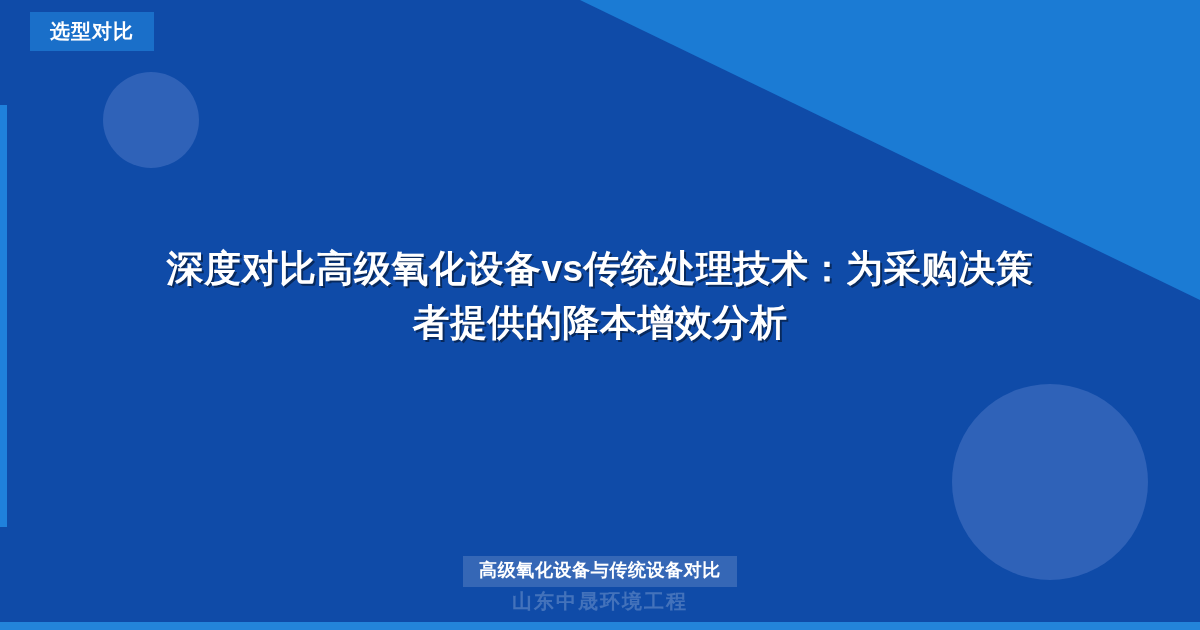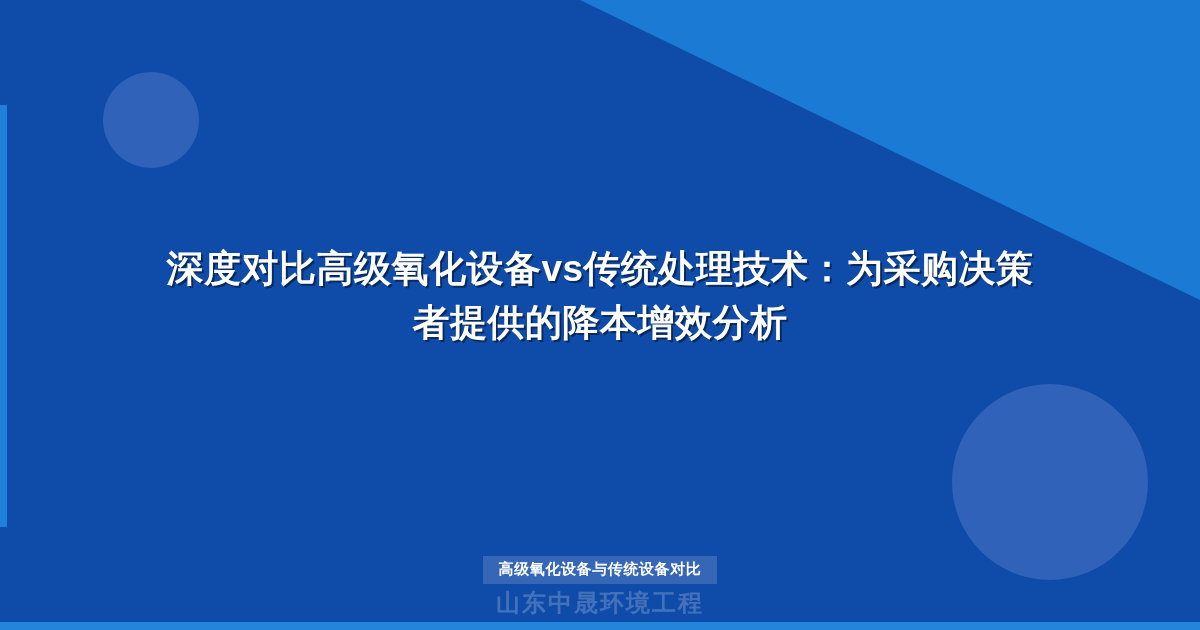--- a/index.html
+++ b/index.html
@@ -108,38 +108,38 @@
     left: 0;
     right: 0;
     top: 556px;
     text-align: center;
   }
   .footer-badge {
     display: inline-block;
     padding: 5px 16px 6px 16px;
     background: rgba(255,255,255,0.16);
     color: #ffffff;
-    font-size: 15px;
+    font-size: 18px;
     font-weight: bold;
     letter-spacing: 0.6px;
     line-height: 1.1;
     white-space: nowrap;
   }
 
   
   .watermark-wrap {
     position: absolute;
     left: 0;
     right: 0;
     top: 590px;
     text-align: center;
   }
   .watermark {
     color: rgba(255,255,255,0.22);
-    font-size: 24px;
+    font-size: 20px;
     font-weight: bold;
     letter-spacing: 2px;
     line-height: 1.1;
     white-space: nowrap;
   }
 </style>
 </head>
 <body>
 
 <div id="canvas">
@@ -147,20 +147,21 @@
   <div class="bg-base"></div>
 
   <div class="bg-diagonal"></div>
 
   <div class="bg-circle circle-top-left"></div>
   <div class="bg-circle circle-bottom-right"></div>
 
   <div class="bg-left-bar"></div>
   <div class="bg-bottom-bar"></div>
 
+  <div class="badge-top">选型对比</div>
 
   <div class="headline-wrap">
     <h1 class="headline">
       <span>深度对比高级氧化设备vs传统处理技术：为采购</span><wbr><span>决策者提供的降本增效分析</span>
     </h1>
   </div>
 
   <div class="footer-badge-wrap">
     <span class="footer-badge">高级氧化设备与传统设备对比</span>
   </div>

